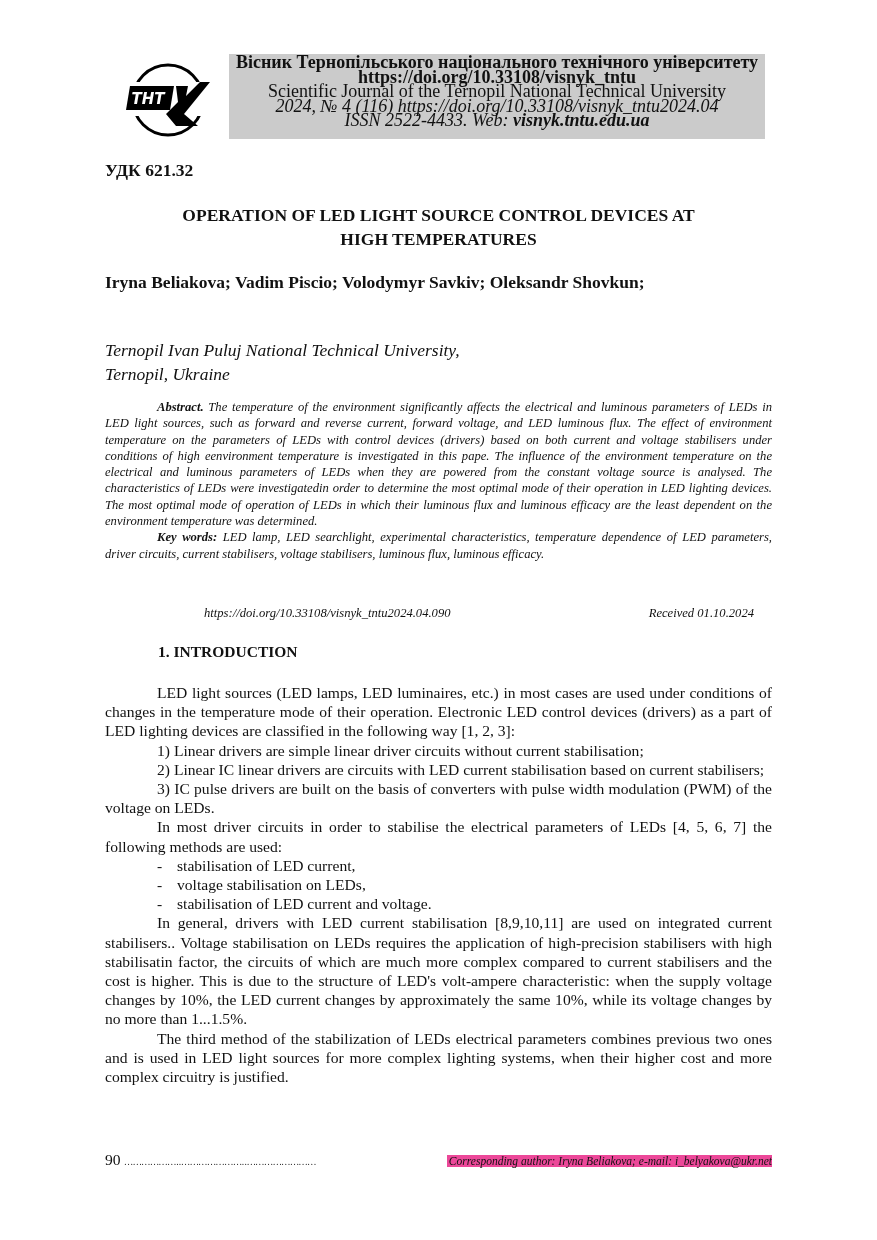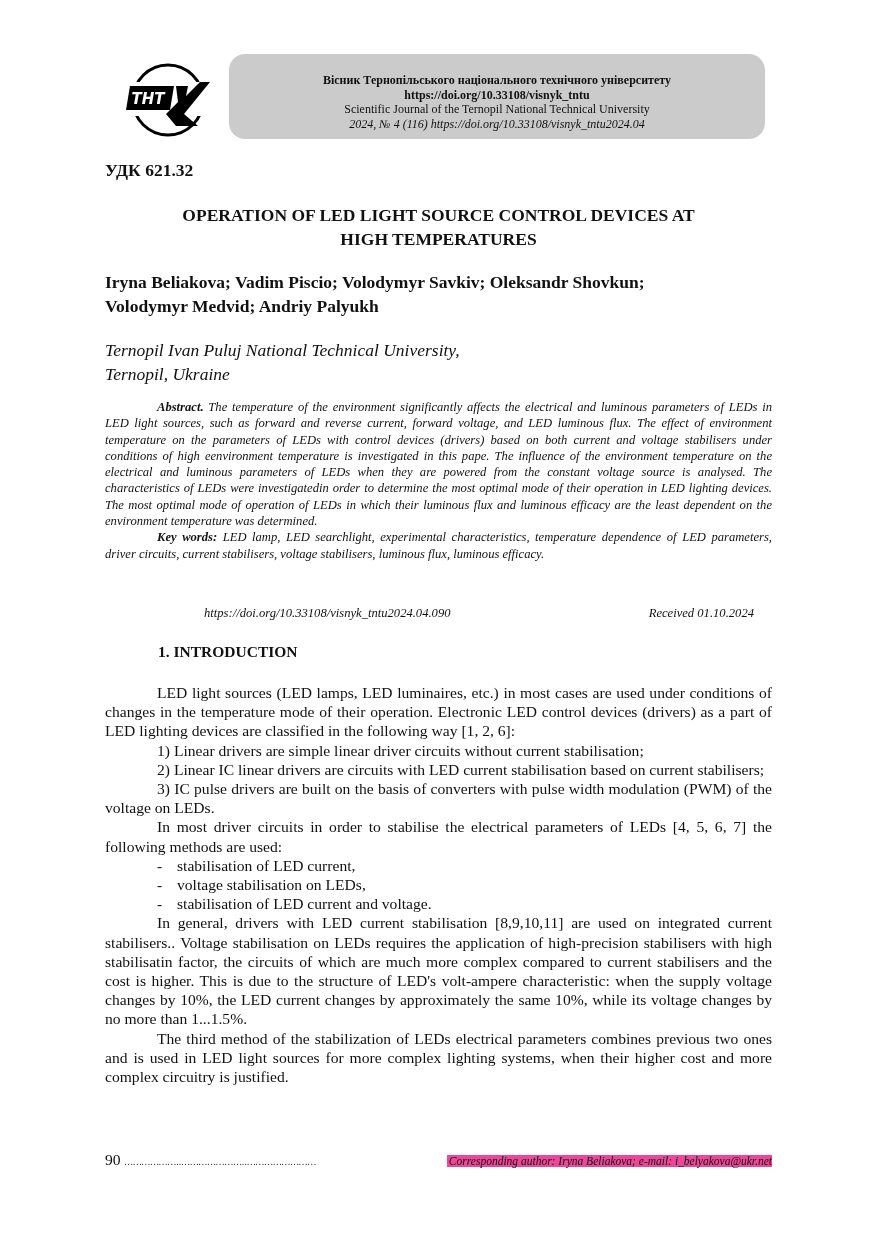--- a/index.html
+++ b/index.html
@@ -1,21 +1,21 @@
 <!DOCTYPE html>
 <html><head>
 <meta charset="utf-8">
 <style>
   html, body { margin: 0; padding: 0; background: #ffffff; }
   body { width: 877px; height: 1240px; position: relative; overflow: hidden;
          font-family: "Liberation Serif", "DejaVu Serif", serif; color: #111; }
   .logo { position: absolute; left: 126px; top: 60px; width: 84px; height: 80px; }
   .header-box { position: absolute; left: 229px; top: 54px; width: 536px; height: 85px;
-                background: #cbcbcb; text-align: center; font-size: 12px; line-height: 14.6px;
-                padding-top: 19px; box-sizing: border-box; border-radius: 16px; }
+                background: #cbcbcb; text-align: center; font-size: 18px; line-height: 14.6px;
+                padding-top: 1px; box-sizing: border-box; }
   .header-box .b { font-weight: bold; }
   .header-box .i { font-style: italic; }
   .udk { position: absolute; left: 105px; top: 160px; font-size: 17.5px; font-weight: bold; }
   .title { position: absolute; left: 105px; width: 667px; top: 203px; text-align: center;
            font-size: 17.5px; font-weight: bold; line-height: 24px; }
   .authors { position: absolute; left: 105px; width: 667px; top: 270px; 
              font-size: 17.5px; font-weight: bold; line-height: 24px; }
   .affil { position: absolute; left: 105px; width: 667px; top: 338px; text-align: left;
            font-size: 17.5px; font-style: italic; line-height: 24px; }
   .abstract { position: absolute; left: 105px; width: 667px; top: 399px; font-size: 12.6px;
@@ -47,51 +47,53 @@
     <polygon points="50,26 62,26 60,36 74,22 84,22 58,54 72,66 50,66 40,54 52,42" fill="#000"></polygon>
     <text x="22" y="44" font-family="DejaVu Sans, sans-serif" font-size="15" font-weight="bold" font-style="italic" fill="#fff" text-anchor="middle">ТНТ</text>
   </svg>
 </div>
 
 <div class="header-box" style="background: rgb(203, 203, 203);">
   <div class="b">Вісник Тернопільського національного технічного університету</div>
   <div class="b">https://doi.org/10.33108/visnyk_tntu</div>
   <div>Scientific Journal of the Ternopil National Technical University</div>
   <div class="i">2024, № 4 (116) https://doi.org/10.33108/visnyk_tntu2024.04</div>
+  <div class="i">
+    <span>ISSN 2522-4433. Web: </span><span class="b">visnyk.tntu.edu.ua</span>
+  </div>
 </div>
 
 <div class="udk">УДК 621.32</div>
 
 <div class="title">
   <div>OPERATION OF LED LIGHT SOURCE CONTROL DEVICES AT</div>
   <div>HIGH TEMPERATURES</div>
 </div>
 
 <div class="authors">
   <div>Iryna Beliakova; Vadim Piscio; Volodymyr Savkiv; Oleksandr Shovkun;</div>
-  <div>Volodymyr Medvid; Andriy Palyukh</div>
 </div>
 
 <div class="affil">
   <div>Ternopil Ivan Puluj National Technical University,</div>
   <div>Ternopil, Ukraine</div>
 </div>
 
 <div class="abstract">
   <p><span class="lbl">Abstract.</span><span> The temperature of the environment significantly affects the electrical and luminous parameters of LEDs in LED light sources, such as forward and reverse current, forward voltage, and LED luminous flux. The effect of environment temperature on the parameters of LEDs with control devices (drivers) based on both current and voltage stabilisers under conditions of high eenvironment temperature is investigated in this pape. The influence of the environment temperature on the electrical and luminous parameters of LEDs when they are powered from the constant voltage source is analysed. The characteristics of LEDs were investigatedin order to determine the most optimal mode of their operation in LED lighting devices. The most optimal mode of operation of LEDs in which their luminous flux and luminous efficacy are the least dependent on the environment temperature was determined.</span></p>
   <p><span class="lbl">Key words:</span><span> LED lamp, LED searchlight, experimental characteristics, temperature dependence of LED parameters, driver circuits, current stabilisers, voltage stabilisers, luminous flux, luminous efficacy.</span></p>
 </div>
 
 <div class="doi-line">https://doi.org/10.33108/visnyk_tntu2024.04.090</div>
 <div class="received">Received 01.10.2024</div>
 
 <div class="section">1. INTRODUCTION</div>
 
 <div class="body">
-  <p>LED light sources (LED lamps, LED luminaires, etc.) in most cases are used under conditions of changes in the temperature mode of their operation. Electronic LED control devices (drivers) as a part of LED lighting devices are classified in the following way [1, 2, 6]:</p>
+  <p>LED light sources (LED lamps, LED luminaires, etc.) in most cases are used under conditions of changes in the temperature mode of their operation. Electronic LED control devices (drivers) as a part of LED lighting devices are classified in the following way [1, 2, 3]:</p>
   <p>1) Linear drivers are simple linear driver circuits without current stabilisation;</p>
   <p>2) Linear IC linear drivers are circuits with LED current stabilisation based on current stabilisers;</p>
   <p>3) IC pulse drivers are built on the basis of converters with pulse width modulation (PWM) of the voltage on LEDs.</p>
   <p>In most driver circuits in order to stabilise the electrical parameters of LEDs [4, 5, 6, 7] the following methods are used:</p>
   <p class="dash"><span class="d">-</span><span>stabilisation of LED current,</span></p>
   <p class="dash"><span class="d">-</span><span>voltage stabilisation on LEDs,</span></p>
   <p class="dash"><span class="d">-</span><span>stabilisation of LED current and voltage.</span></p>
   <p>In general, drivers with LED current stabilisation [8,9,10,11] are used on integrated current stabilisers.. Voltage stabilisation on LEDs requires the application of high-precision stabilisers with high stabilisatin factor, the circuits of which are much more complex compared to current stabilisers and the cost is higher. This is due to the structure of LED's volt-ampere characteristic: when the supply voltage changes by 10%, the LED current changes by approximately the same 10%, while its voltage changes by no more than 1...1.5%.</p>
   <p>The third method of the stabilization of LEDs electrical parameters combines previous two ones and is used in LED light sources for more complex lighting systems, when their higher cost and more complex circuitry is justified.</p>
 </div>

